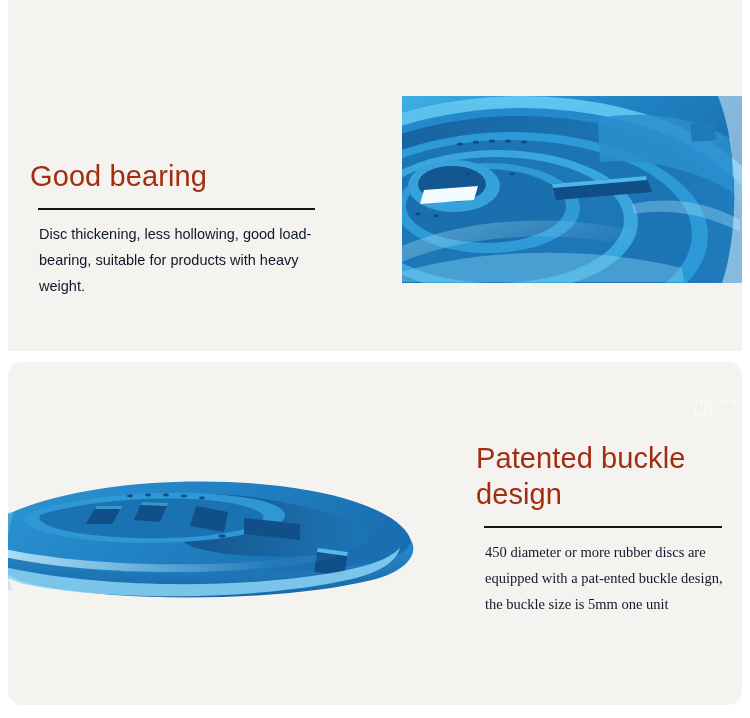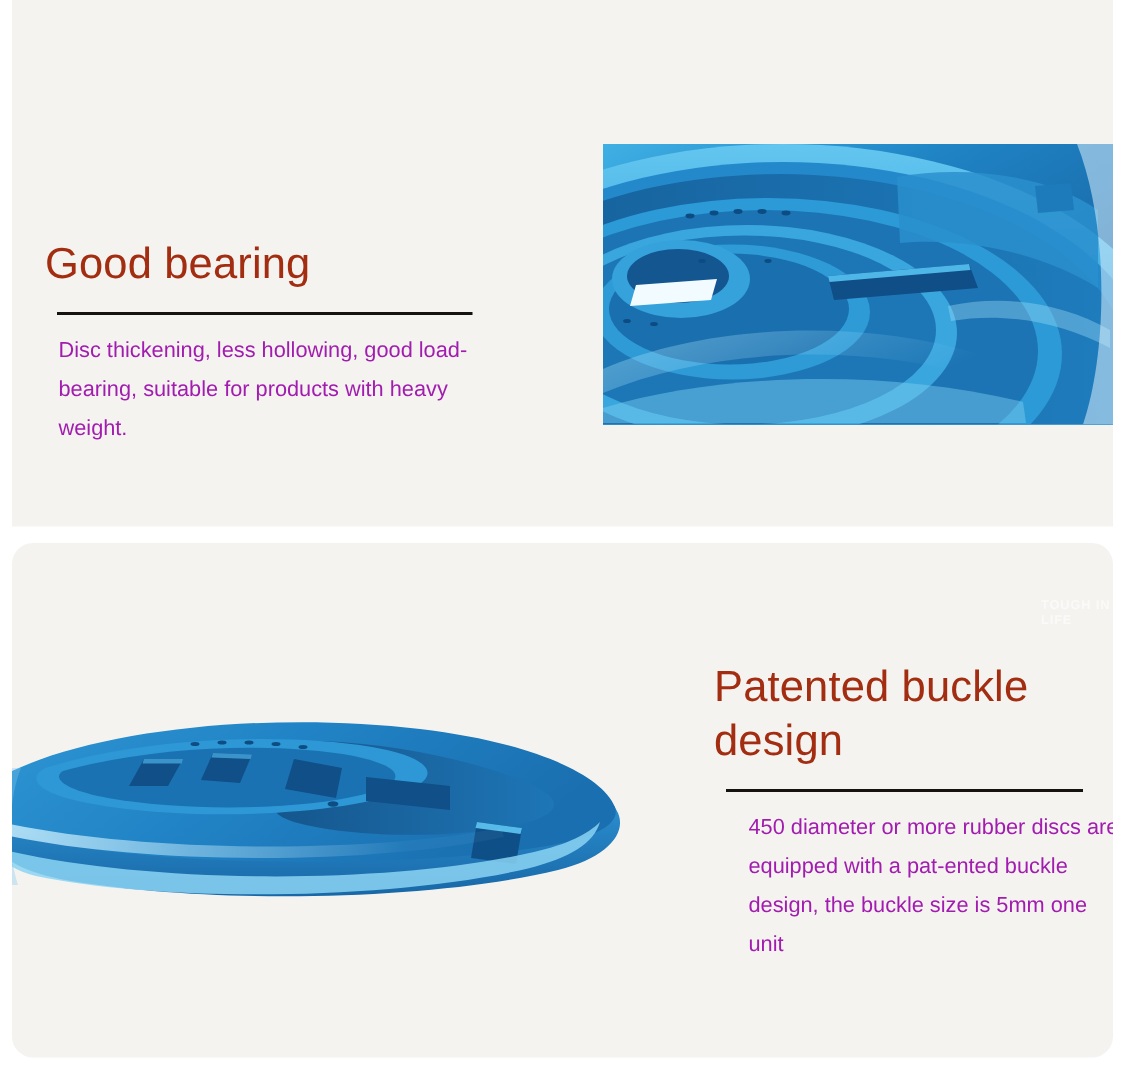--- a/index.html
+++ b/index.html
@@ -79,32 +79,33 @@
   #panel-1 .title-rule {
     width: 277px;
     margin-left: 8px;
   }
   #panel-2 .title-rule {
     width: 238px;
     margin-left: 8px;
   }
 
   .feature-body {
-    color: #a21caf;
+    color: #0f172a;
     font-size: 14.5px;
     line-height: 26px;
     margin: 11px 0 0 0;
   }
   #panel-1 .feature-body {
     margin-left: 9px;
     width: 275px;
   }
   #panel-2 .feature-body {
-    margin-left: 23px;
+    margin-left: 9px;
     width: 248px;
+    font-family: Liberation Serif, serif;
   }
 
   
   .photo {
     position: absolute;
     overflow: hidden;
   }
   #photo-1 {
     left: 394px;
     top: 96px;

